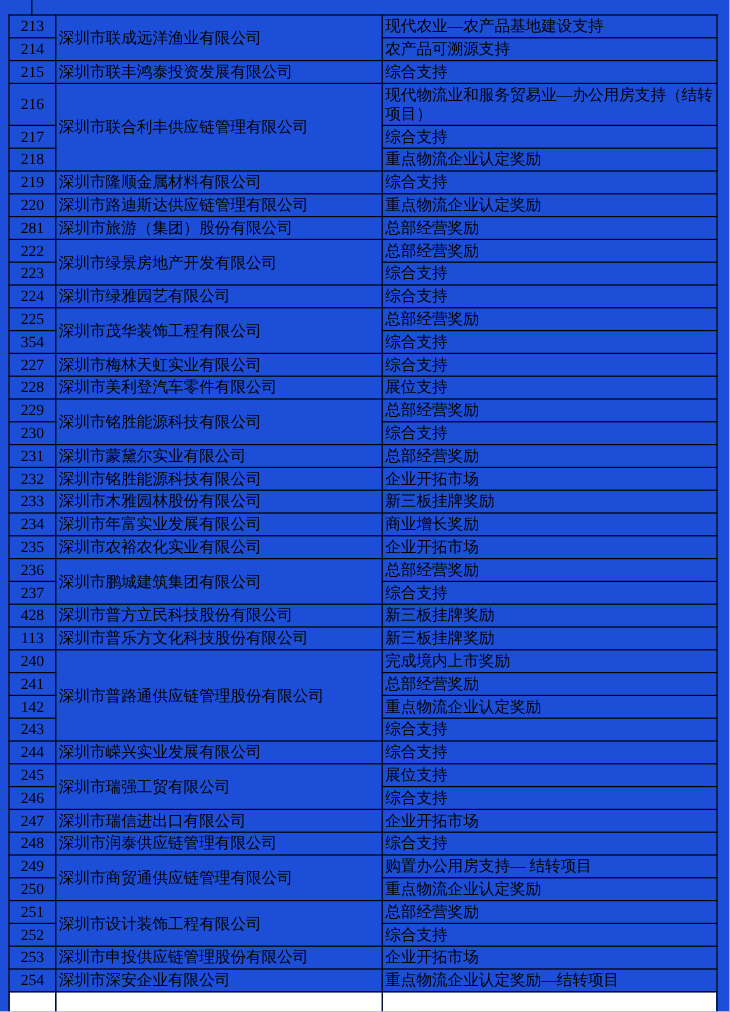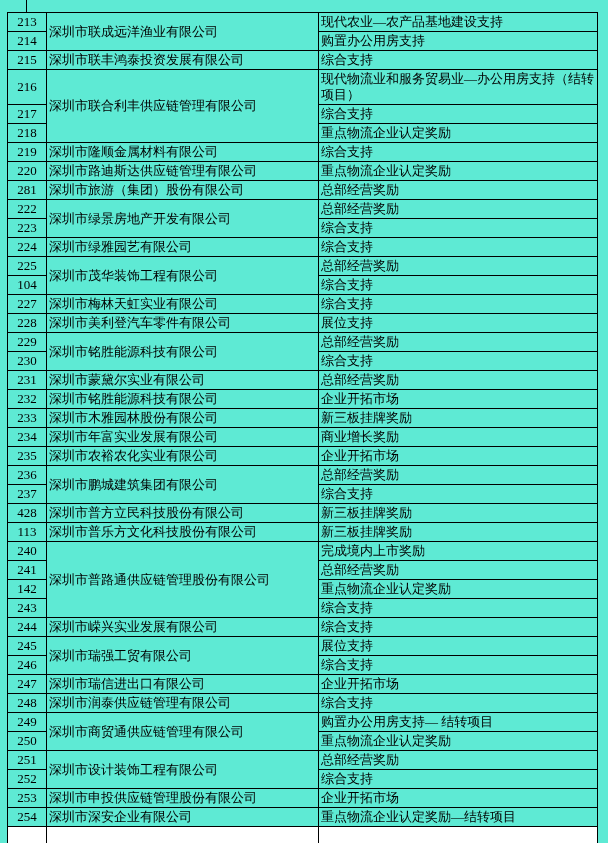--- a/index.html
+++ b/index.html
@@ -1,21 +1,21 @@
 <!DOCTYPE html>
 <html><head>
 <meta charset="utf-8">
 <style>
   html, body { margin: 0; padding: 0; background: #ffffff; }
   .page {
     position: relative;
     width: 608px;
     height: 843px;
     overflow: hidden;
-    background: #5eead4;
+    background: #1d4ed8;
     font-family: "Liberation Serif", serif;
   }
   
   .top-stub {
     position: absolute;
     left: 26px;
     top: 0;
     width: 1px;
     height: 13px;
     background: #000000;
@@ -56,21 +56,21 @@
       <col style="width:279px">
     </colgroup>
     <tbody>
         <tr>
           <td class="no">213</td>
           <td class="company" rowspan="2">深圳市联成远洋渔业有限公司</td>
           <td class="support">现代农业—农产品基地建设支持</td>
         </tr>
         <tr>
           <td class="no">214</td>
-          <td class="support">购置办公用房支持</td>
+          <td class="support">农产品可溯源支持</td>
         </tr>
         <tr>
           <td class="no">215</td>
           <td class="company" rowspan="1">深圳市联丰鸿泰投资发展有限公司</td>
           <td class="support">综合支持</td>
         </tr>
         <tr>
           <td class="no">216</td>
           <td class="company" rowspan="3">深圳市联合利丰供应链管理有限公司</td>
           <td class="support">现代物流业和服务贸易业—办公用房支持（结转项目）</td>
@@ -111,21 +111,21 @@
           <td class="no">224</td>
           <td class="company" rowspan="1">深圳市绿雅园艺有限公司</td>
           <td class="support">综合支持</td>
         </tr>
         <tr>
           <td class="no">225</td>
           <td class="company" rowspan="2">深圳市茂华装饰工程有限公司</td>
           <td class="support">总部经营奖励</td>
         </tr>
         <tr>
-          <td class="no">104</td>
+          <td class="no">354</td>
           <td class="support">综合支持</td>
         </tr>
         <tr>
           <td class="no">227</td>
           <td class="company" rowspan="1">深圳市梅林天虹实业有限公司</td>
           <td class="support">综合支持</td>
         </tr>
         <tr>
           <td class="no">228</td>
           <td class="company" rowspan="1">深圳市美利登汽车零件有限公司</td>

